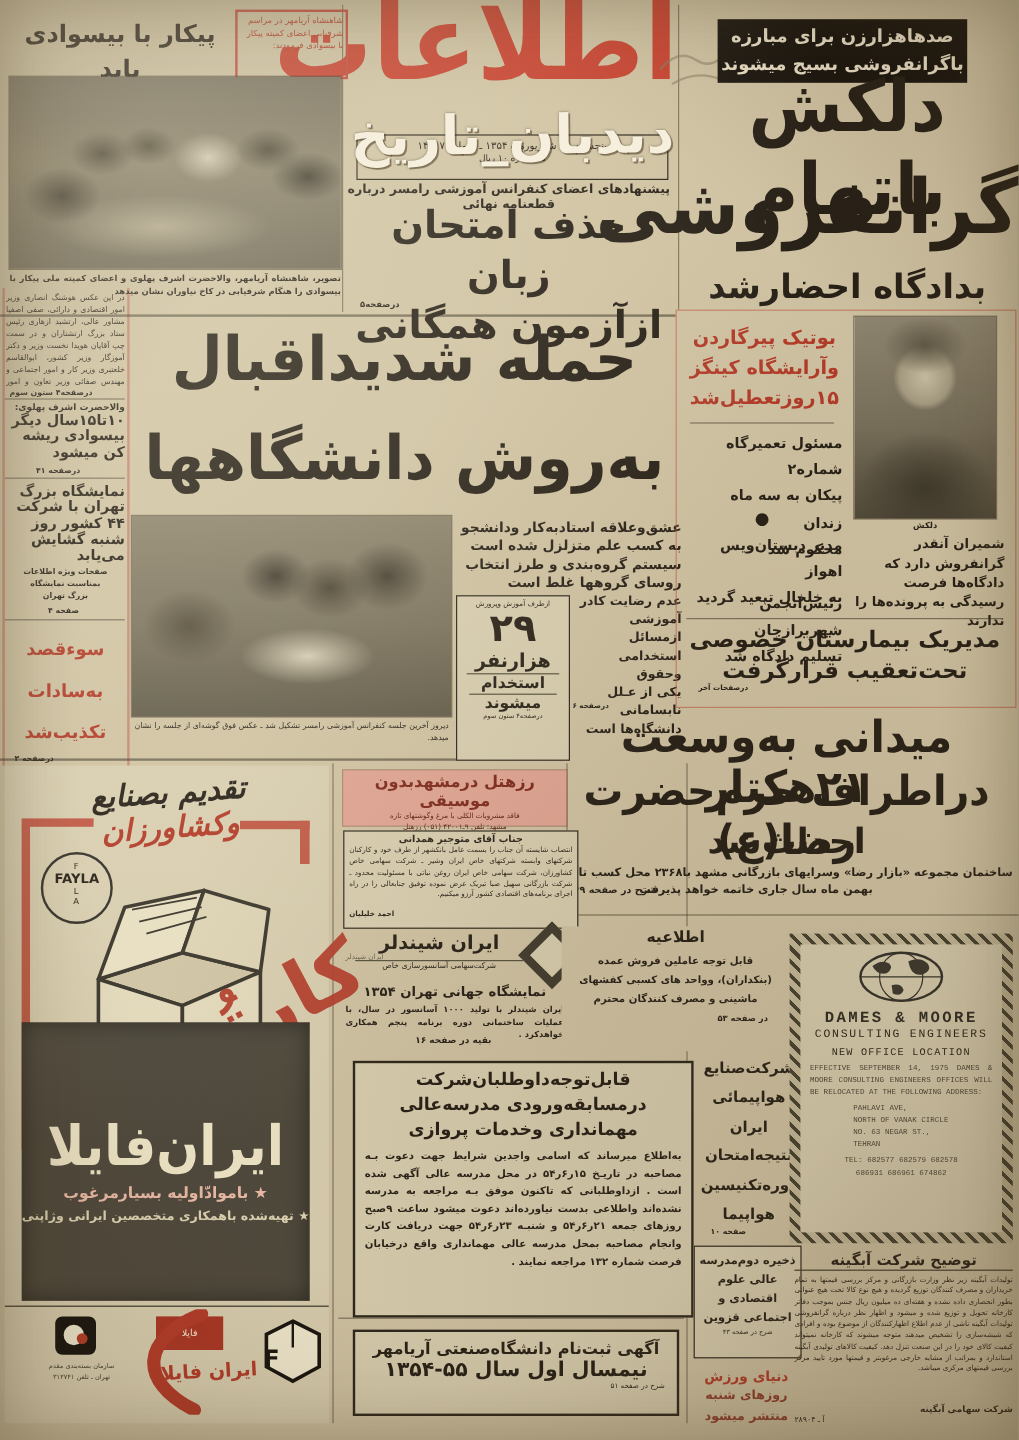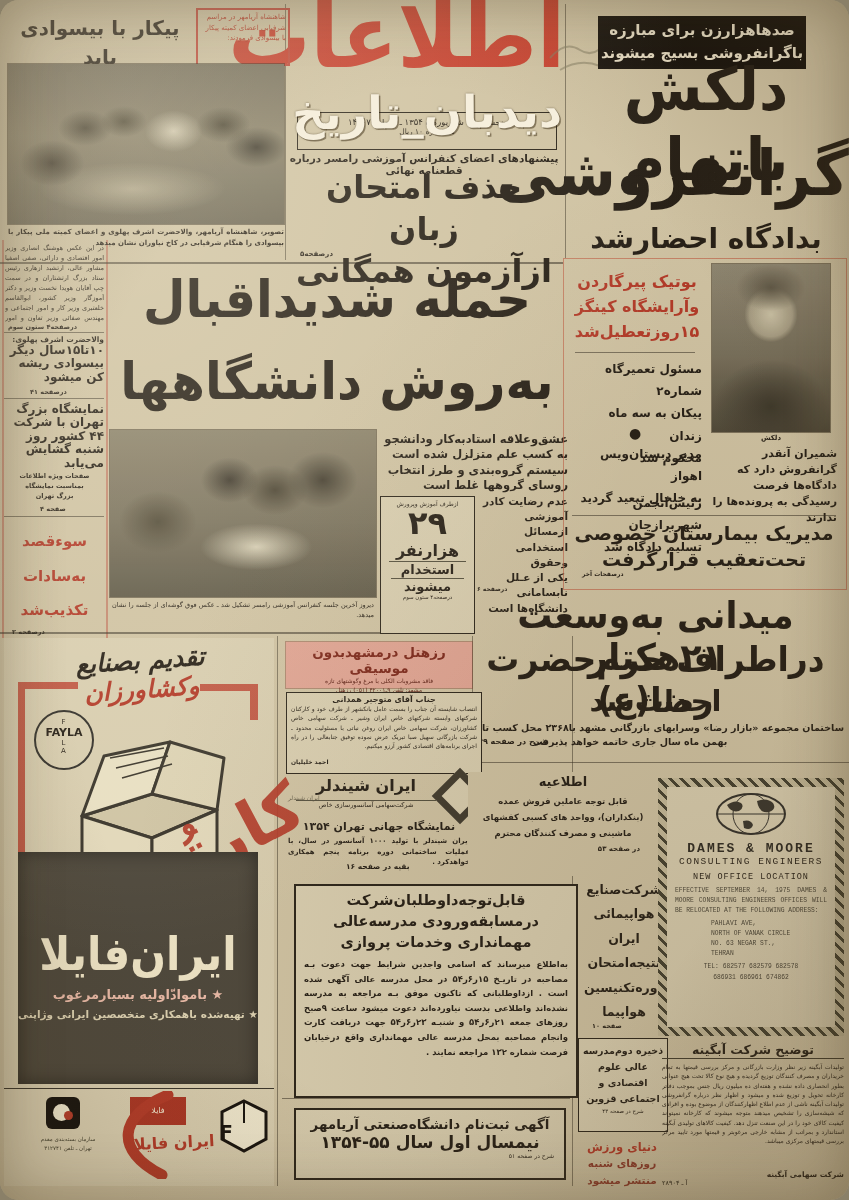--- a/index.html
+++ b/index.html
@@ -4,21 +4,21 @@
 <style>
   :root{
     --paper:#cfc2a2; --paper2:#d8cdaf; --ink:#261f16; --red:#b23a28;
     --mast:#c7402e; --salmon:#c07a64; --dark:#19140e;
   }
   html,body{margin:0;padding:0;background:#8a8068;}
   #page{
     position:relative;width:849px;height:1200px;margin:0 auto;
     background:var(--paper);
     font-family:"DejaVu Sans",sans-serif;color:var(--ink);
-    overflow:hidden;direction:rtl;border-radius:19px;
+    overflow:hidden;direction:rtl;
   }
   #page::after{
     content:"";position:absolute;inset:0;pointer-events:none;
     background:
       radial-gradient(ellipse at 15% 10%, rgba(255,250,230,.25), transparent 55%),
       radial-gradient(ellipse at 85% 90%, rgba(90,70,40,.18), transparent 60%),
       radial-gradient(ellipse at 50% 50%, transparent 60%, rgba(80,60,30,.22));
     box-shadow:inset 0 0 60px rgba(70,55,25,.35);
   }
   .abs{position:absolute;}

